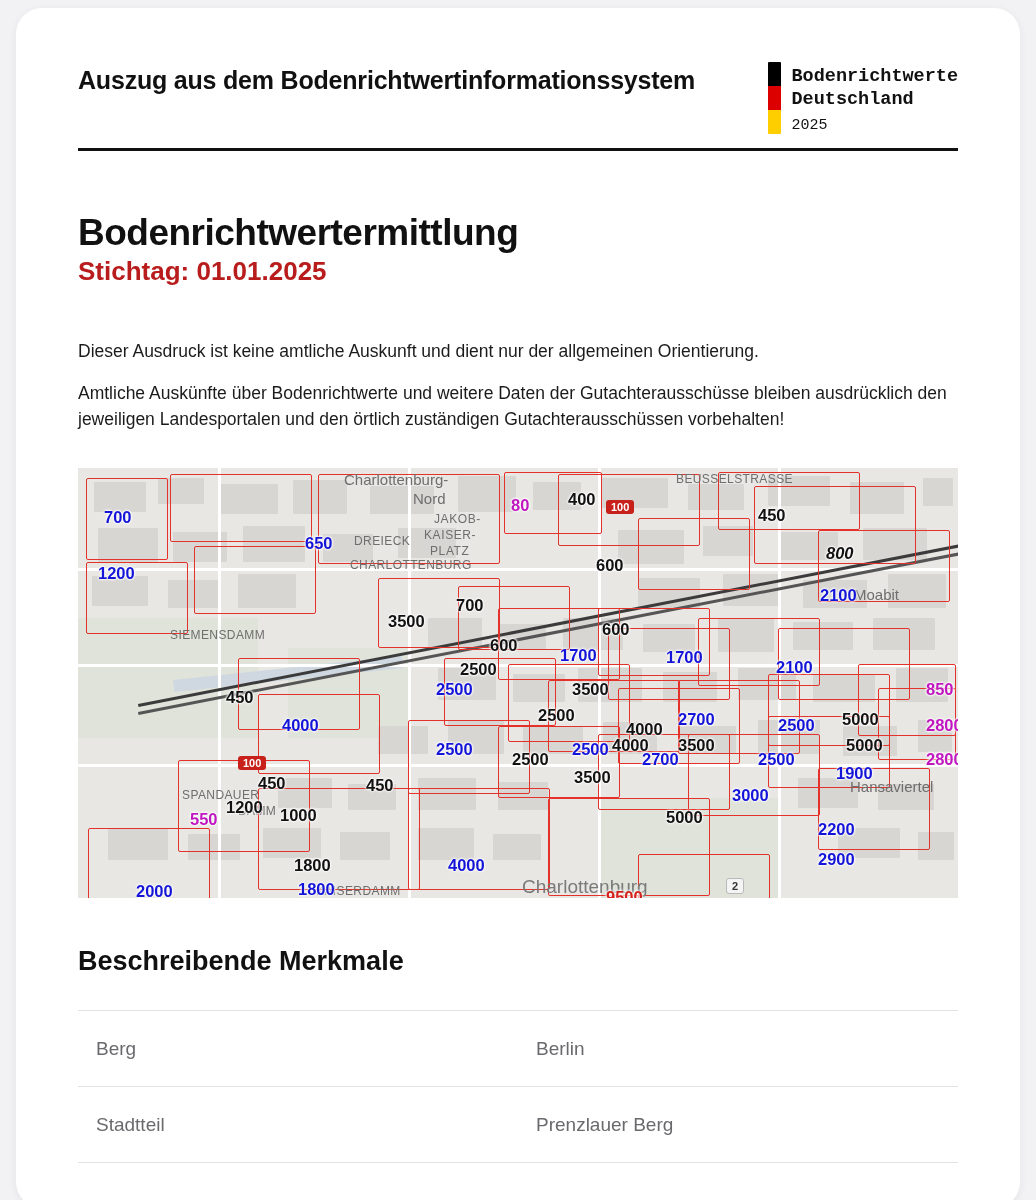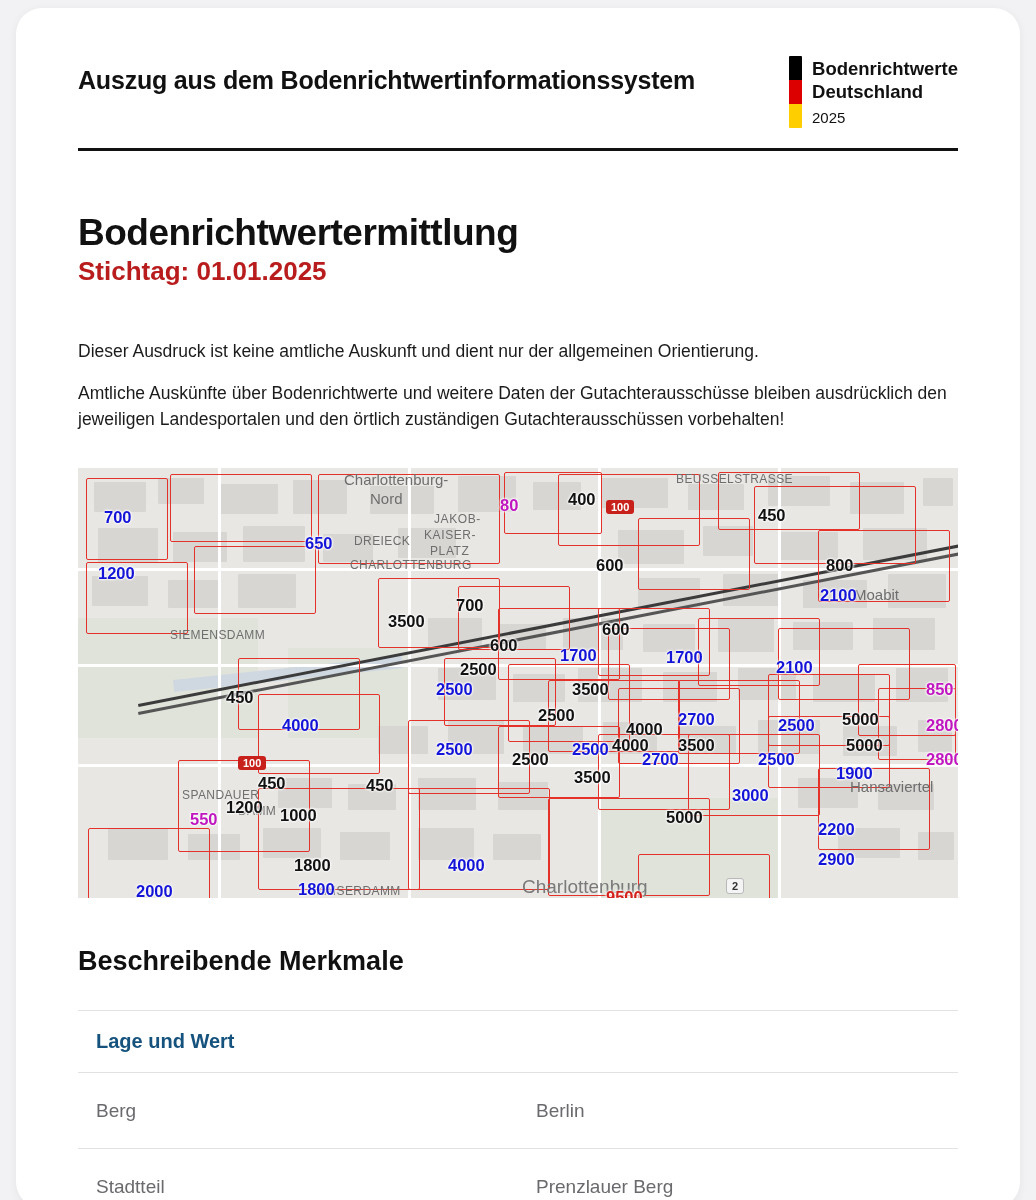--- a/index.html
+++ b/index.html
@@ -44,22 +44,23 @@
     color: #111111;
     line-height: 33px;
     letter-spacing: -0.2px;
   }
   .logo {
     position: absolute;
     right: 0;
     top: 0;
     height: 86px;
     display: flex;
-    align-items: center;
+    align-items: flex-end;
     gap: 10px;
+    font-family: Liberation Mono, monospace;
   }
   .flag {
     width: 13px;
     height: 72px;
     margin-top: 2px;
     display: flex;
     flex-direction: column;
     border-radius: 1px;
     overflow: hidden;
   }
@@ -381,21 +382,21 @@
       <div class="zone" style="left:690px;top:248px;width:120px;height:70px;"></div>
       <div class="zone" style="left:740px;top:300px;width:110px;height:80px;"></div>
       <div class="zone" style="left:100px;top:292px;width:130px;height:90px;"></div>
       <div class="zone" style="left:180px;top:320px;width:160px;height:100px;"></div>
       <div class="zone" style="left:330px;top:320px;width:140px;height:100px;"></div>
       <div class="zone" style="left:470px;top:330px;width:160px;height:96px;"></div>
       <div class="zone" style="left:10px;top:360px;width:120px;height:70px;"></div>
       <div class="zone" style="left:560px;top:386px;width:130px;height:50px;"></div>
 
       <div class="place" style="left:266px;top:3px;">Charlottenburg-</div>
-      <div class="place" style="left:292px;top:22px;">Nord</div>
+      <div class="place" style="left:292px;top:22px;padding-left:43px;">Nord</div>
       <div class="place small" style="left:356px;top:44px;letter-spacing:.6px;">JAKOB-</div>
       <div class="place small" style="left:346px;top:60px;letter-spacing:.6px;">KAISER-</div>
       <div class="place small" style="left:352px;top:76px;letter-spacing:.6px;">PLATZ</div>
       <div class="place small" style="left:276px;top:66px;">DREIECK</div>
       <div class="place small" style="left:272px;top:90px;">CHARLOTTENBURG</div>
       <div class="place small" style="left:92px;top:160px;">SIEMENSDAMM</div>
       <div class="place small" style="left:598px;top:4px;">BEUSSELSTRASSE</div>
       <div class="place" style="left:776px;top:118px;">Moabit</div>
       <div class="place" style="left:772px;top:310px;">Hansaviertel</div>
       <div class="place" style="left:444px;top:408px;font-size:19px;color:#7a7a7a;">Charlottenburg</div>
@@ -403,24 +404,24 @@
       <div class="place small" style="left:160px;top:336px;">DAMM</div>
       <div class="place small" style="left:238px;top:416px;">KAISERDAMM</div>
 
       <div class="shield" style="left:528px;top:32px;">100</div>
       <div class="shield" style="left:160px;top:288px;">100</div>
       <div class="shield grey" style="left:648px;top:410px;">2</div>
 
       <div class="lbl" style="left:26px;top:40px;">700</div>
       <div class="lbl" style="left:20px;top:96px;">1200</div>
       <div class="lbl" style="left:227px;top:66px;">650</div>
-      <div class="lbl mag" style="left:422px;top:28px;">80</div>
+      <div class="lbl mag" style="left:433px;top:28px;">80</div>
       <div class="lbl dark" style="left:490px;top:22px;">400</div>
       <div class="lbl dark" style="left:680px;top:38px;">450</div>
-      <div class="lbl dark" style="left:748px;top:88px;">800</div>
+      <div class="lbl dark" style="left:748px;top:76px;font-style:italic;">800</div>
       <div class="lbl dark" style="left:518px;top:88px;">600</div>
       <div class="lbl" style="left:742px;top:118px;">2100</div>
       <div class="lbl dark" style="left:310px;top:144px;">3500</div>
       <div class="lbl dark" style="left:378px;top:128px;">700</div>
       <div class="lbl dark" style="left:412px;top:168px;">600</div>
       <div class="lbl dark" style="left:524px;top:152px;">600</div>
       <div class="lbl" style="left:482px;top:178px;">1700</div>
       <div class="lbl" style="left:588px;top:180px;">1700</div>
       <div class="lbl" style="left:698px;top:190px;">2100</div>
       <div class="lbl dark" style="left:148px;top:220px;">450</div>
@@ -458,23 +459,20 @@
       <div class="lbl dark" style="left:216px;top:388px;">1800</div>
       <div class="lbl" style="left:220px;top:412px;">1800</div>
       <div class="lbl" style="left:370px;top:388px;">4000</div>
       <div class="lbl" style="left:58px;top:414px;">2000</div>
       <div class="lbl red" style="left:528px;top:420px;">9500</div>
     </div>
 
     <div class="section-title">Beschreibende Merkmale</div>
 
     <div class="tbl">
-      <div class="tbl-row group">
-        <div class="group-label">Lage und Wert</div>
-      </div>
       <div class="tbl-row">
         <div class="cell-key">Berg</div>
         <div class="cell-val">Berlin</div>
       </div>
       <div class="tbl-row">
         <div class="cell-key">Stadtteil</div>
         <div class="cell-val">Prenzlauer Berg</div>
       </div>
     </div>
 

